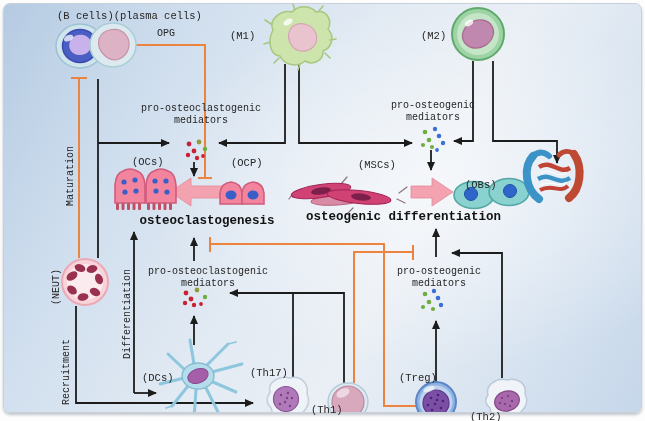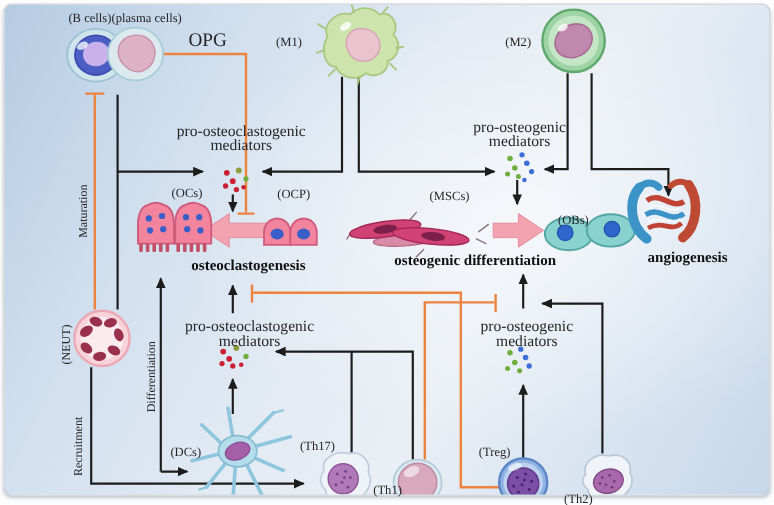--- a/index.html
+++ b/index.html
@@ -8,31 +8,32 @@
     background:#fdfdfd;
     font-family:"Liberation Serif", serif;
   }
   #panel{
     position:absolute;left:3px;top:3px;width:637px;height:408px;
     border-radius:7px;border:1px solid #c9d2da;
     background:
       radial-gradient(ellipse 420px 260px at 68% 45%, rgba(255,255,255,.55), rgba(255,255,255,0) 70%),
       linear-gradient(118deg,var(--bg-tl) 0%, #cfdeee 22%, #e2eaf3 45%, var(--bg-c) 62%, #d7e3f0 82%, #c6d7ea 100%);
     box-shadow:0 2px 3px rgba(120,130,145,.45);
+    font-family:Liberation Mono, monospace;
   }
   svg{position:absolute;left:0;top:0;}
   .act{stroke:var(--act);stroke-width:1.8;fill:none;}
   .inh{stroke:var(--inh);stroke-width:2;fill:none;}
   .parrow{fill:var(--parrow);stroke:#e4899a;stroke-width:.8;}
   .dot-red{fill:var(--dot-red);}
   .dot-olive{fill:var(--dot-olive);}
   .dot-green{fill:var(--dot-green);}
   .dot-blue{fill:var(--dot-blue);}
   .lbl{position:absolute;color:#262626;font-size:10.5px;white-space:nowrap;line-height:12px;}
-  .lbl-2l{text-align:center;white-space:normal;font-size:13px;}
+  .lbl-2l{text-align:center;white-space:normal;font-size:10px;}
   .proc{position:absolute;color:#111;font-weight:bold;font-size:12.5px;text-align:center;white-space:nowrap;}
   .vlabel{position:absolute;color:#262626;font-size:10px;white-space:nowrap;
           transform:translate(-50%,-50%) rotate(-90deg);}
 </style>
 </head>
 <body>
 
 <div id="frame" style="--act: #1c1c1c; --inh: #ec8440; --parrow: #f3a2af; --dot-red: #cb2033; --dot-olive: #8f9c3c; --dot-green: #6fae3e; --dot-blue: #3c6ed6; --bg-tl: #b5cbe2; --bg-c: #eaeff5;">
  <div id="panel">
 
@@ -308,49 +309,48 @@
             <circle cx="1" cy="-5" r="1.1"></circle>
             <circle cx="5" cy="0" r="1.1"></circle>
             <circle cx="-2" cy="3" r="1.1"></circle>
             <circle cx="-7" cy="2" r="1.1"></circle>
             <circle cx="3" cy="5" r="1.1"></circle>
           </g>
     </g>
   </svg>
 
   <div class="lbl" style="left:53px;top:6px;">(B cells)(plasma cells)</div>
-  <div class="lbl" style="left:153px;top:24px;font-size:16px;">OPG</div>
+  <div class="lbl" style="left:153px;top:24px;font-size:10px;">OPG</div>
   <div class="lbl" style="left:226px;top:26px;">(M1)</div>
   <div class="lbl" style="left:417px;top:26px;">(M2)</div>
 
   <div class="lbl lbl-2l" style="left:134px;top:99px;width:126px;">
     <div>pro-osteoclastogenic</div>
     <div>mediators</div>
   </div>
   <div class="lbl lbl-2l" style="left:379px;top:96px;width:100px;">
     <div>pro-osteogenic</div>
     <div>mediators</div>
   </div>
   <div class="lbl lbl-2l" style="left:141px;top:262px;width:126px;">
     <div>pro-osteoclastogenic</div>
     <div>mediators</div>
   </div>
   <div class="lbl lbl-2l" style="left:385px;top:262px;width:100px;">
     <div>pro-osteogenic</div>
     <div>mediators</div>
   </div>
 
-  <div class="lbl" style="left:139px;top:152px;">(OCs)</div>
+  <div class="lbl" style="left:128px;top:152px;">(OCs)</div>
   <div class="lbl" style="left:227px;top:153px;">(OCP)</div>
   <div class="lbl" style="left:318px;top:155px;padding-left:36px;">(MSCs)</div>
   <div class="lbl" style="left:461px;top:151px;margin-top:24px;">(OBs)</div>
 
   <div class="proc" style="left:302px;top:206px;width:180px;">osteogenic differentiation</div>
   <div class="proc" style="left:128px;top:210px;width:150px;">osteoclastogenesis</div>
-  <div class="proc" style="left:509px;top:203px;width:120px;">angiogenesis</div>
 
   <div class="vlabel" style="left:66px;top:172px;">Maturation</div>
   <div class="vlabel" style="left:52px;top:283px;">(NEUT)</div>
   <div class="vlabel" style="left:62px;top:368px;">Recruitment</div>
   <div class="vlabel" style="left:123px;top:310px;">Differentiation</div>
 
   <div class="lbl" style="left:138px;top:368px;">(DCs)</div>
   <div class="lbl" style="left:246px;top:363px;">(Th17)</div>
   <div class="lbl" style="left:307px;top:368px;margin-top:32px;">(Th1)</div>
   <div class="lbl" style="left:395px;top:368px;">(Treg)</div>

